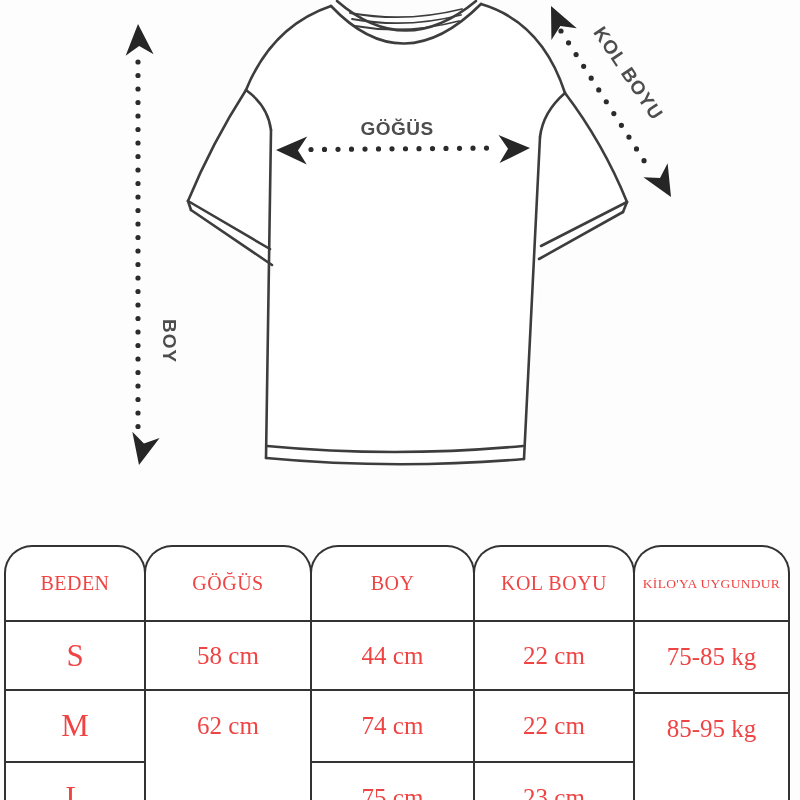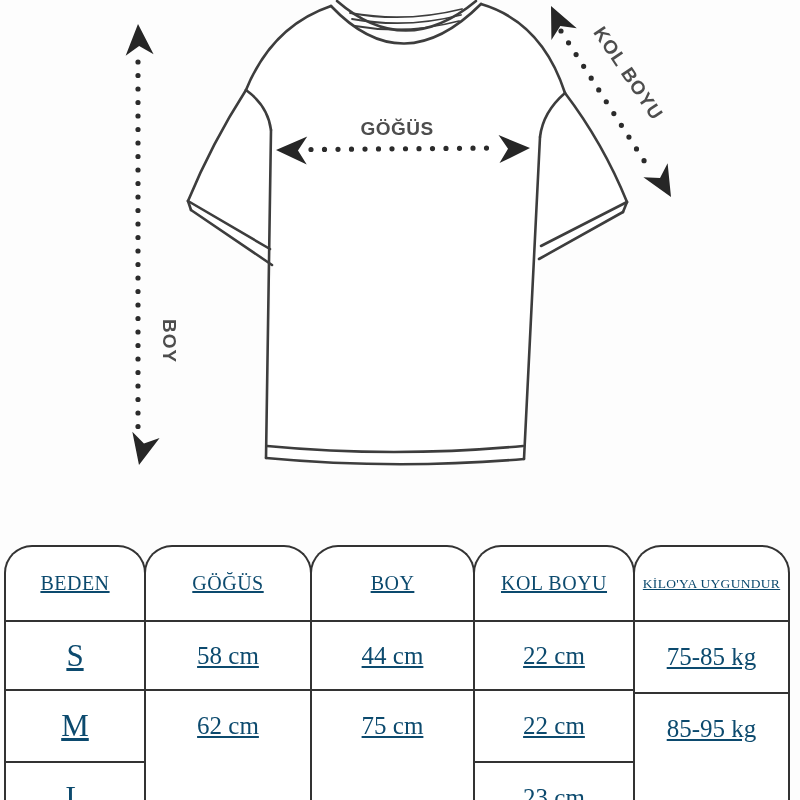--- a/index.html
+++ b/index.html
@@ -29,21 +29,21 @@
     height:292px;
   }
   .col + .col{margin-left:-2px;}
   .col-1{width:142px;}
   .col-2{width:168px;}
   .col-3{width:165px;}
   .col-4{width:162px;}
   .col-5{width:157px;}
   .cell{
     display:flex;align-items:center;justify-content:center;
-    text-align:center;color:#0c4a6e;text-decoration:underline;
+    text-align:center;color:#ef4444;
   }
   .cell-header{height:73px;font-size:20px;letter-spacing:0.5px;}
   .cell-header.small{font-size:13.5px;line-height:1.3;letter-spacing:0.3px;border-radius:20px;}
   .cell-row{border-top:2px solid #333;}
   .row-1{height:67px;font-size:25px;}
   .row-2{height:70px;font-size:25px;}
   .row-3{height:70px;font-size:25px;}
   .size-letter{font-size:31px;}
 </style>
 </head>
@@ -124,20 +124,21 @@
 
     <div class="col col-2">
       <div class="cell cell-header">GÖĞÜS</div>
       <div class="cell cell-row row-1">58 cm</div>
       <div class="cell cell-row row-3">62 cm</div>
     </div>
 
     <div class="col col-3">
       <div class="cell cell-header">BOY</div>
       <div class="cell cell-row row-1">44 cm</div>
+      <div class="cell cell-row row-2">74 cm</div>
       <div class="cell cell-row row-3">75 cm</div>
     </div>
 
     <div class="col col-4">
       <div class="cell cell-header">KOL BOYU</div>
       <div class="cell cell-row row-1">22 cm</div>
       <div class="cell cell-row row-2">22 cm</div>
       <div class="cell cell-row row-3">23 cm</div>
     </div>
 

